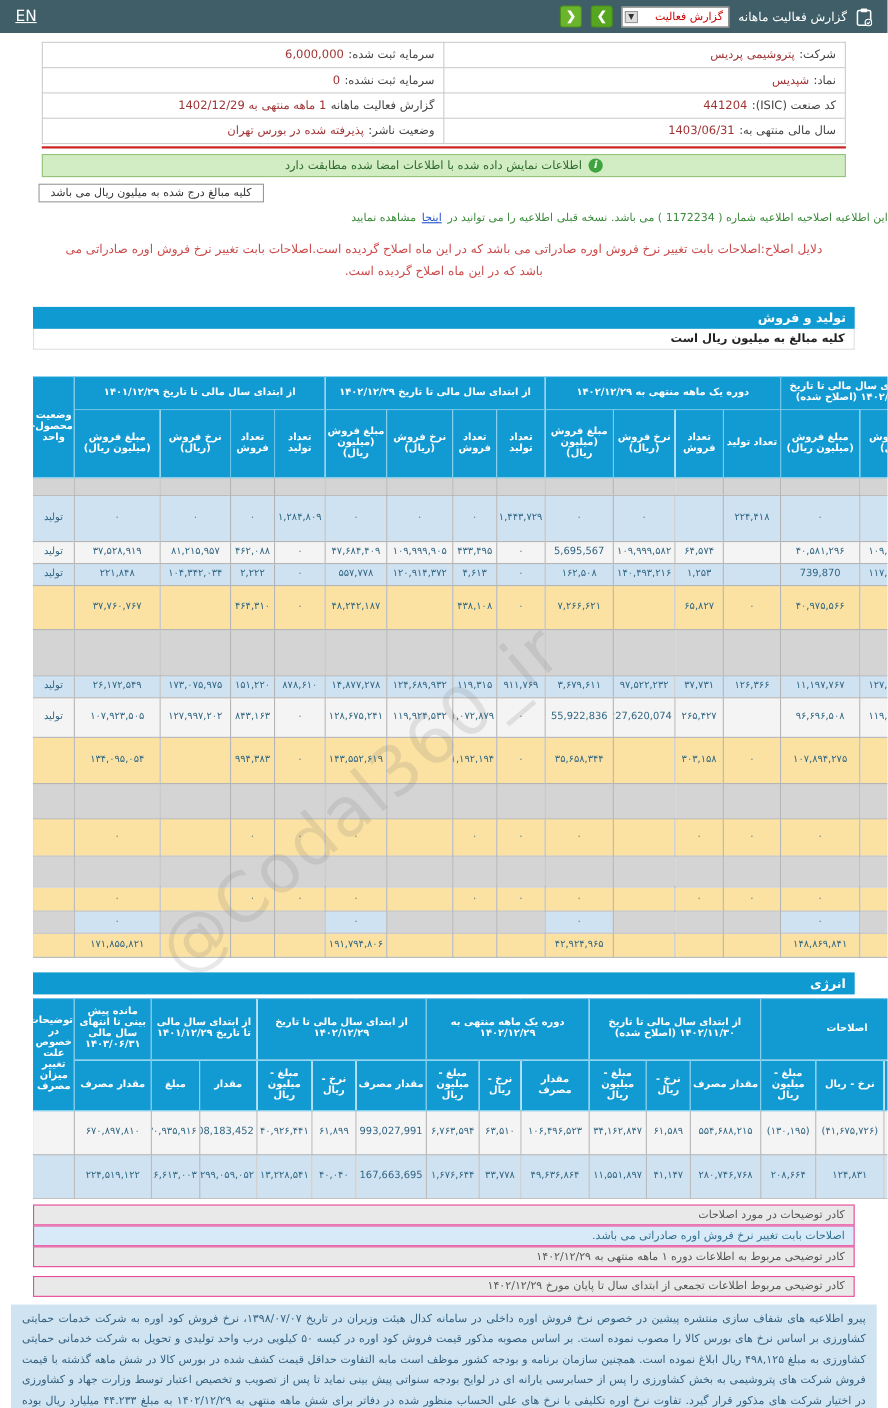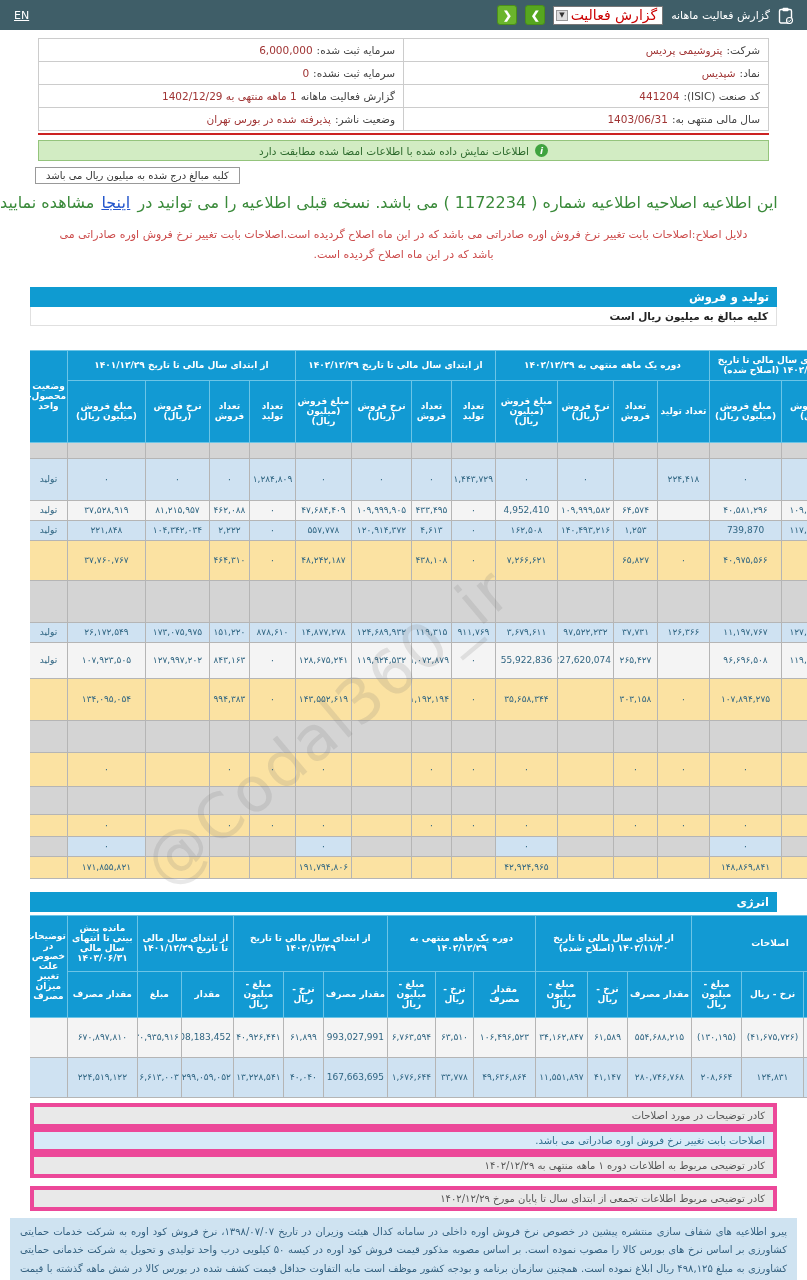--- a/index.html
+++ b/index.html
@@ -7,40 +7,40 @@
     width:807px;height:1280px;overflow:hidden;position:relative;
     background:#ffffff;font-family:"DejaVu Sans",sans-serif;direction:rtl;
   }
   
   .topbar{height:30px;background:#3f5e68;display:flex;align-items:center;
     justify-content:space-between;padding:0 14px;box-sizing:border-box;}
   .tb-right{display:flex;align-items:center;gap:8px;}
   .tb-title{color:#fff;font-size:11px;}
   .selectbox{background:#fff;border:1px solid #777;height:17px;min-width:92px;
     display:inline-flex;align-items:center;justify-content:space-between;padding:0 2px;cursor:pointer;}
-  .sel-val{color:#cc0000;font-size:14px;padding:0 3px;}
+  .sel-val{color:#cc0000;font-size:10px;padding:0 3px;}
   .sel-arrow{font-size:7px;color:#333;background:#ddd;border:1px solid #999;padding:1px 2px;line-height:1;}
   .navbtn{width:20px;height:20px;color:#fff;border:1px solid #4a8f1a;border-radius:3px;
     font-size:11px;font-weight:bold;line-height:1;padding:0;cursor:pointer;background:#56a71f;}
   .navbtn.prev{background:#6ab52c;}
-  .enlink{color:#fff;font-size:11px;text-decoration:underline;cursor:pointer;}
+  .enlink{color:#fff;font-size:14px;text-decoration:underline;cursor:pointer;}
   
   .company-wrap{margin:8px 38px 0;}
   table.company{width:100%;border-collapse:collapse;font-size:10.5px;table-layout:fixed;}
   table.company td{border:1px solid #cccccc;padding:2px 8px;height:18px;overflow:hidden;white-space:nowrap;}
   .c-lbl{color:#444;}
   .c-val{color:#a03434;margin-right:4px;}
   .redline{height:2px;background:#cc2222;margin:2px 38px 0;}
   .signedbar{margin:5px 38px;background:#d2ecc3;border:1px solid #94c47c;color:#2d6a2d;
     font-size:10.5px;text-align:center;padding:3px 0;display:flex;align-items:center;justify-content:center;gap:6px;}
   .info-icon{width:13px;height:13px;border-radius:50%;background:#3fa33f;color:#fff;font-size:9px;
     font-weight:bold;display:inline-flex;align-items:center;justify-content:center;font-style:italic;flex:none;}
   .unitbox{width:fit-content;margin:6px auto 0 35px;border:1px solid #999;padding:2px 10px;
     font-size:10px;color:#333;background:#fff;}
-  .amendment{text-align:left;color:#3a8a3a;font-size:16px;margin-top:9px;}
+  .amendment{text-align:right;color:#3a8a3a;font-size:10px;margin-top:9px;}
   .amendment .lnk{color:#2255cc;text-decoration:underline;cursor:pointer;margin:0 2px;}
   .reasons{text-align:center;color:#cc4b4b;font-size:11px;margin:13px 55px 0;line-height:1.8;}
   
   .secbar{margin:22px 30px 0;background:#0f9bd1;color:#fff;font-weight:bold;font-size:11.5px;padding:3px 8px;}
   .secbar.energy{margin-top:13px;}
   .unitrow{margin:0 30px;border:1px solid #e0e0e0;border-top:none;font-weight:bold;
     font-size:10.5px;padding:3px 8px;color:#222;background:#fff;}
   .tblwrap{margin-left:30px;margin-right:0;overflow:hidden;}
   .tblwrap.prod{margin-top:24px;}
   .tblwrap.energy{margin-top:3px;}
@@ -50,21 +50,21 @@
   table.data td{border:1px solid #b5b5b5;font-size:9px;color:#2f6582;text-align:center;
     padding:1px 2px;overflow:hidden;white-space:nowrap;}
   tr.gray td{background:#d4d4d4;}
   tr.blue td{background:#cfe2f2;}
   tr.white td{background:#f4f4f4;}
   tr.yellow td{background:#fbe2a2;}
   tr.mix td{background:#d4d4d4;}
   tr.mix td.filled{background:#cfe2f2;}
   td.neg{color:#cc0000;}
   
-  .frow{margin:0 30px;border:4px solid #ec4899;padding:3px 8px;font-size:10px;}
+  .frow{margin:0 30px;border:1px solid #ec4899;padding:3px 8px;font-size:10px;}
   .frow.g{background:#e9e9e9;color:#555;}
   .frow.b{background:#d8eaf8;color:#31708f;}
   .frow.first{margin-top:5px;}
   .frow.gap{margin-top:8px;}
   .paragraph{margin:7px 10px 0;background:#cfe3f1;color:#33607f;font-size:10px;
     line-height:1.85;padding:5px 10px;text-align:justify;}
   .watermark{position:absolute;top:845px;left:130px;transform:rotate(-40deg);transform-origin:0 0;
     font-size:62px;color:rgba(110,110,110,0.16);letter-spacing:2px;direction:ltr;
     pointer-events:none;z-index:9;white-space:nowrap;}
 </style>
@@ -211,21 +211,21 @@
           <td>۰</td>
           <td>۰</td>
           <td>تولید</td>
         </tr>
         <tr class="white" style="height: 20px;">
           <td>۱۰۹,۹۹۹,۹۶۲</td>
           <td>۴۰,۵۸۱,۲۹۶</td>
           <td></td>
           <td>۶۴,۵۷۴</td>
           <td>۱۰۹,۹۹۹,۵۸۲</td>
-          <td>4,952,410</td>
+          <td>5,695,567</td>
           <td>۰</td>
           <td>۴۳۳,۴۹۵</td>
           <td>۱۰۹,۹۹۹,۹۰۵</td>
           <td>۴۷,۶۸۴,۴۰۹</td>
           <td>۰</td>
           <td>۴۶۲,۰۸۸</td>
           <td>۸۱,۲۱۵,۹۵۷</td>
           <td>۳۷,۵۲۸,۹۱۹</td>
           <td>تولید</td>
         </tr>

